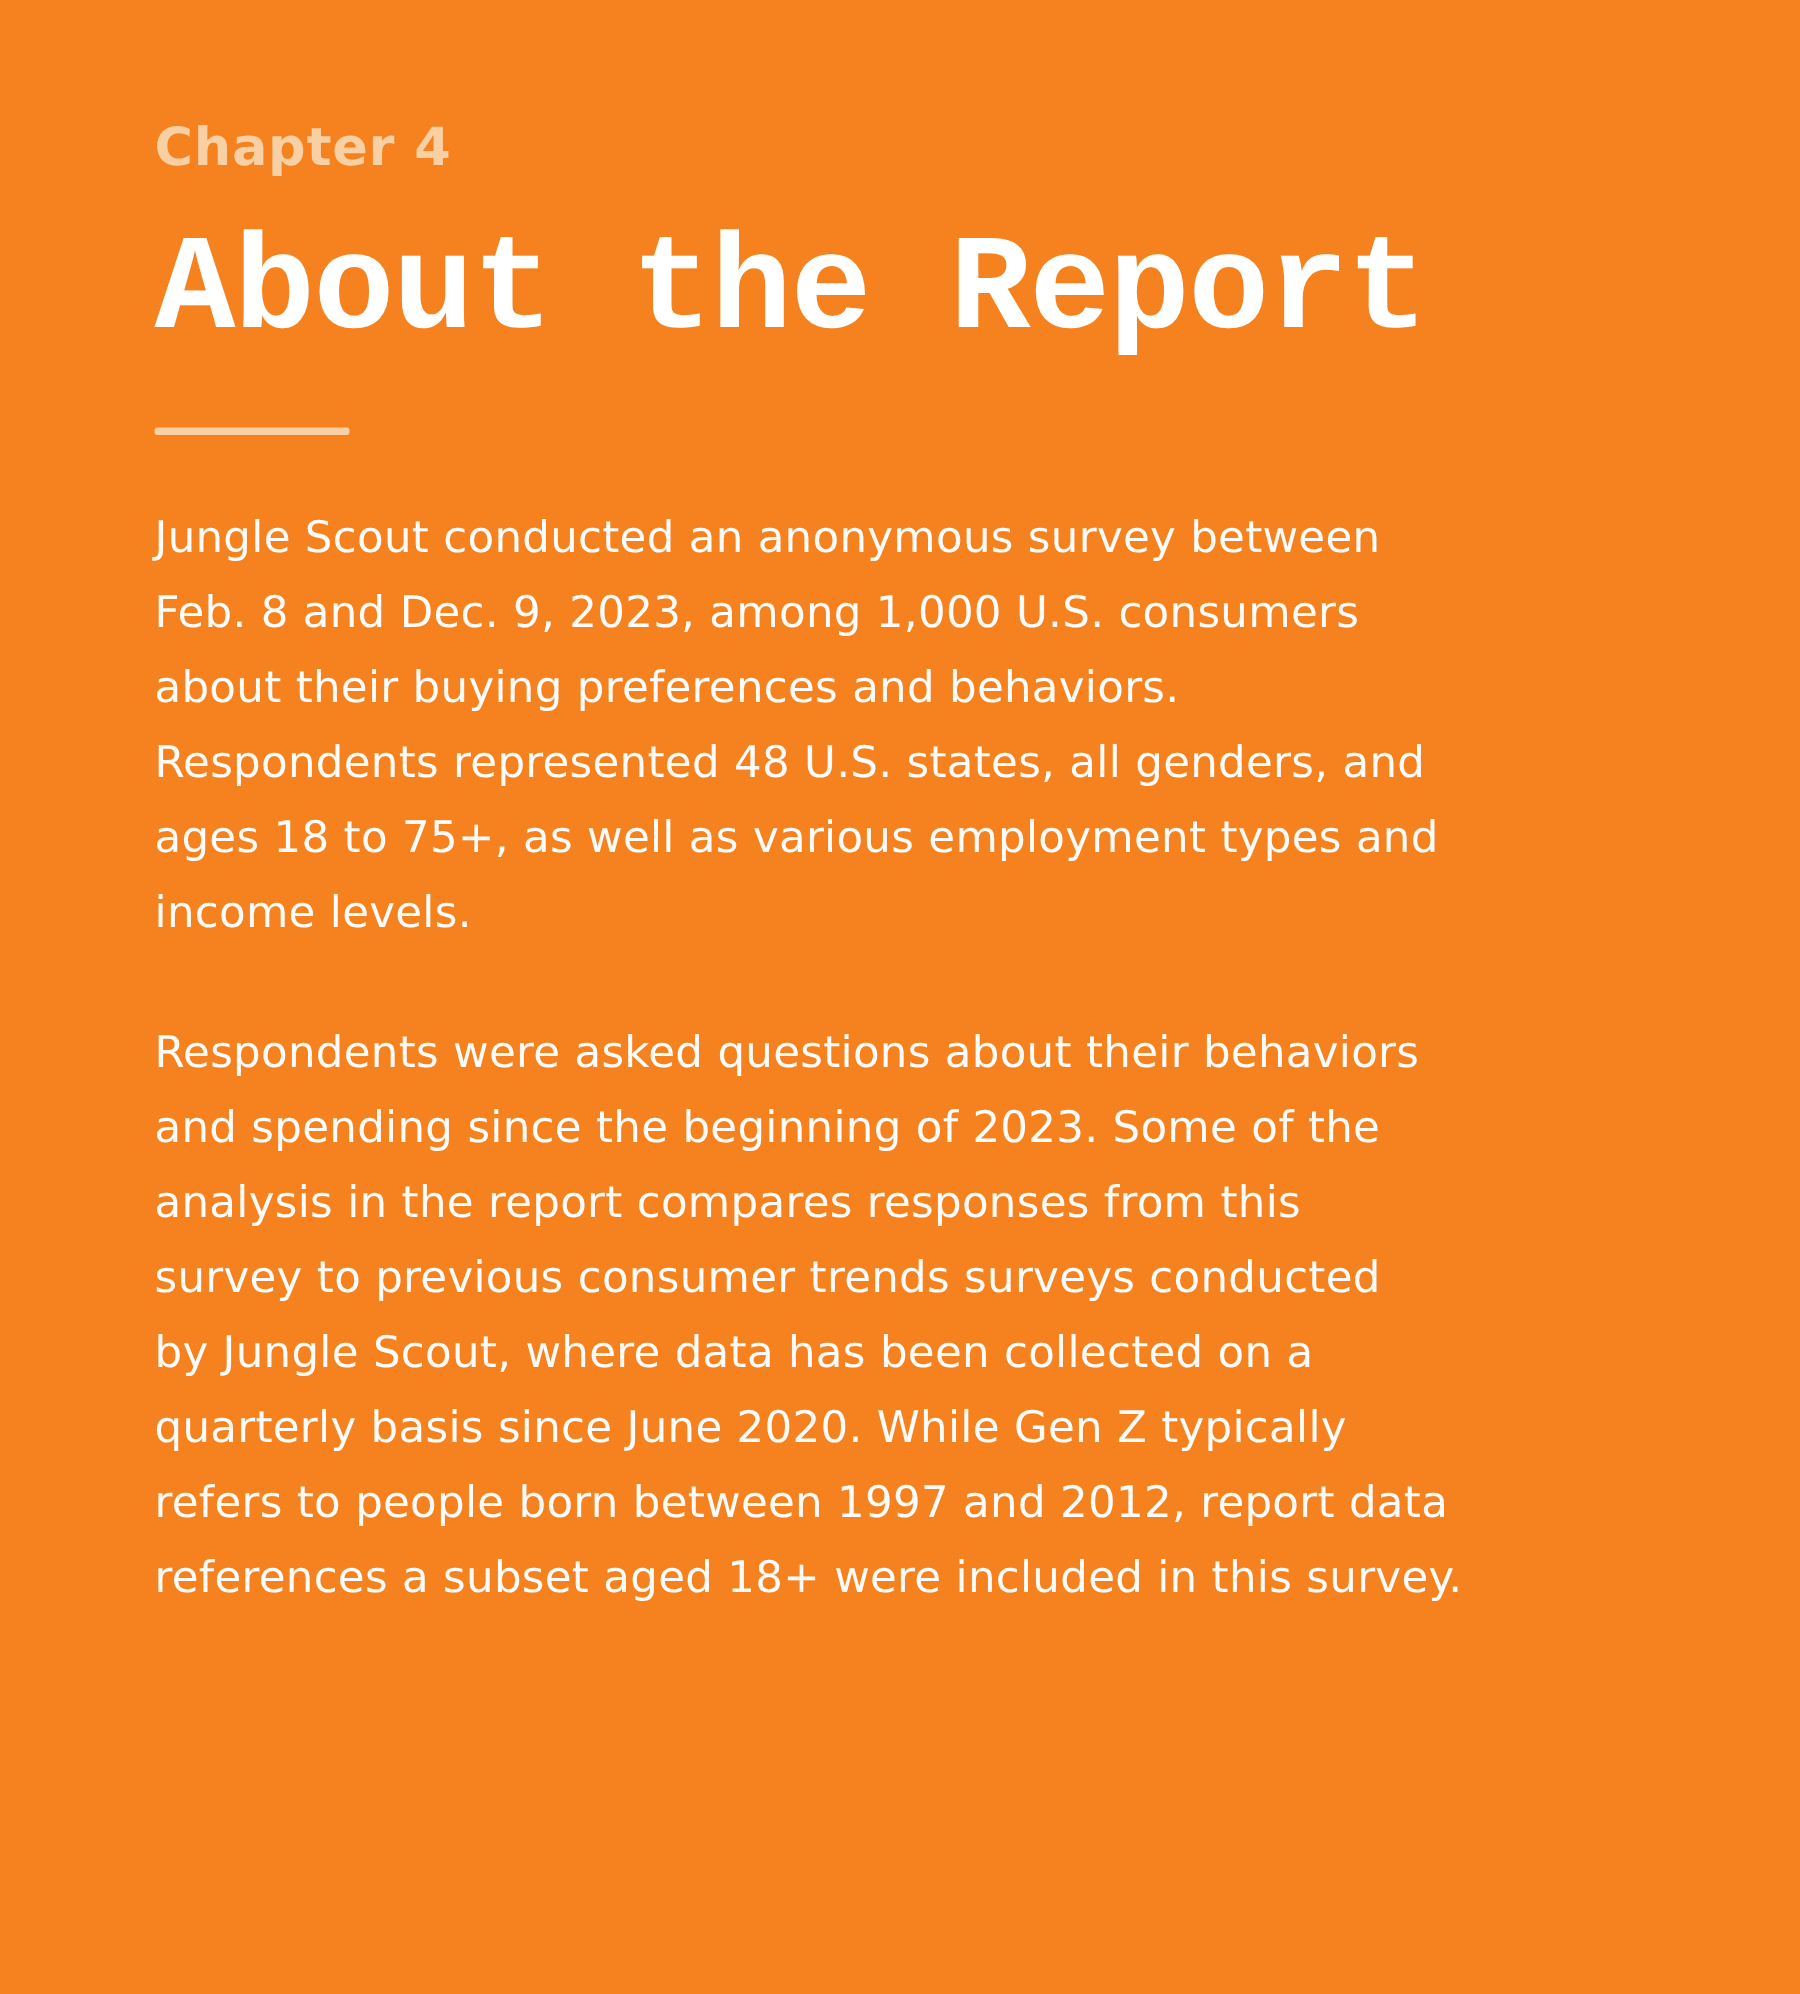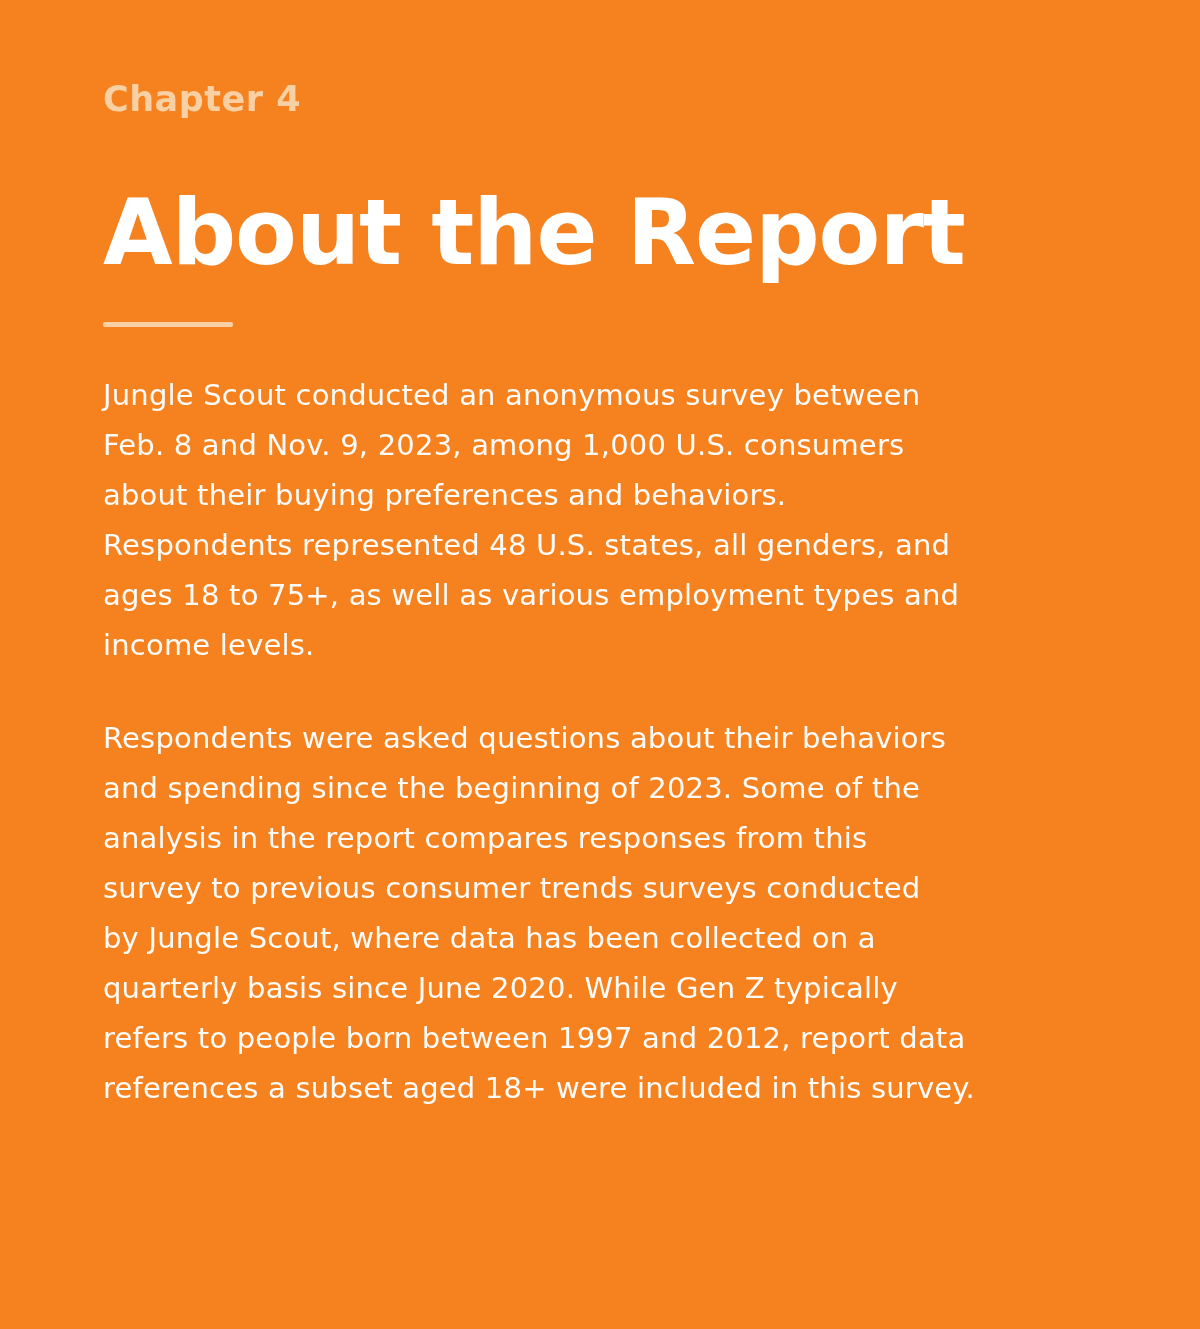--- a/index.html
+++ b/index.html
@@ -24,26 +24,27 @@
 
   .eyebrow {
     color: #F9D0A3;
     font-size: 35px;
     font-weight: bold;
     line-height: 1.2;
     letter-spacing: 0.5px;
   }
 
   .title {
-    margin-top: 63px;
+    margin-top: 26px;
     color: #FFFFFF;
     font-size: 90px;
     font-weight: 800;
     line-height: 1.1;
     letter-spacing: -1px;
+    font-family: Liberation Mono, monospace;
   }
 
   .divider {
     margin-top: 40px;
     width: 130px;
     height: 5px;
     background: #F9D0A3;
     border-radius: 2px;
   }
 
@@ -75,21 +76,21 @@
 
 <div class="page">
   <div class="eyebrow">Chapter 4</div>
 
   <h1 class="title">About the Report</h1>
 
   <div class="divider"></div>
 
 
   <p class="body-text">Jungle Scout conducted an anonymous survey between
-Feb. 8 and Nov. 9, 2023, among 1,000 U.S. consumers
+Feb. 8 and Dec. 9, 2023, among 1,000 U.S. consumers
 about their buying preferences and behaviors.
 Respondents represented 48 U.S. states, all genders, and
 ages 18 to 75+, as well as various employment types and
 income levels.</p>
 
   <p class="body-text">Respondents were asked questions about their behaviors
 and spending since the beginning of 2023. Some of the
 analysis in the report compares responses from this
 survey to previous consumer trends surveys conducted
 by Jungle Scout, where data has been collected on a

